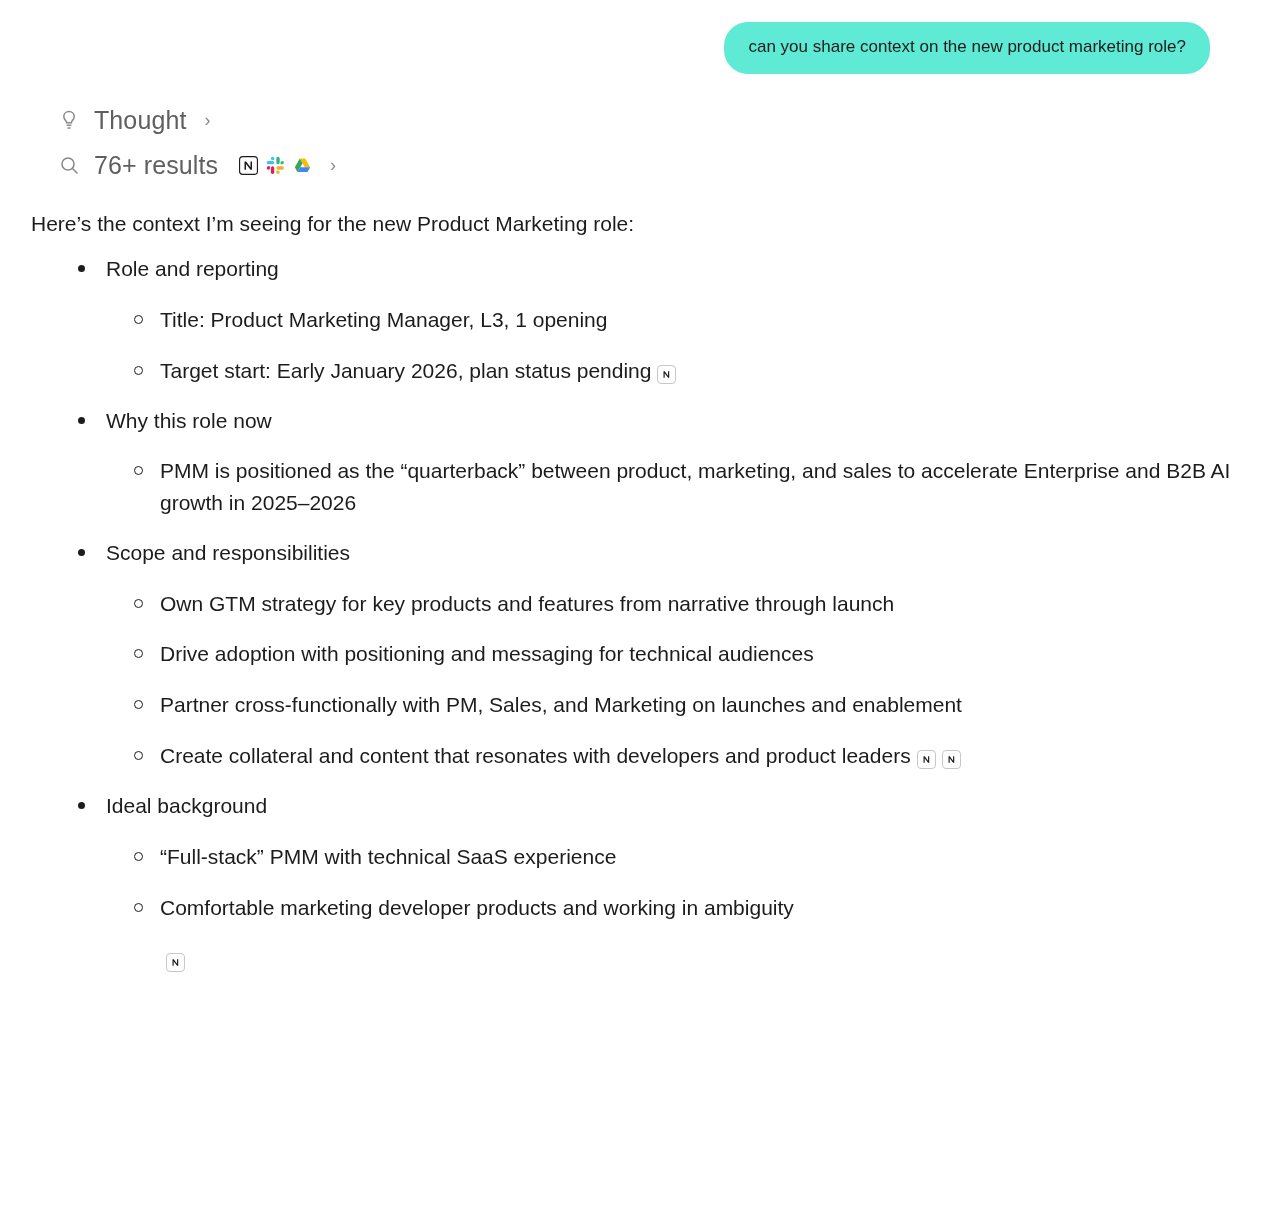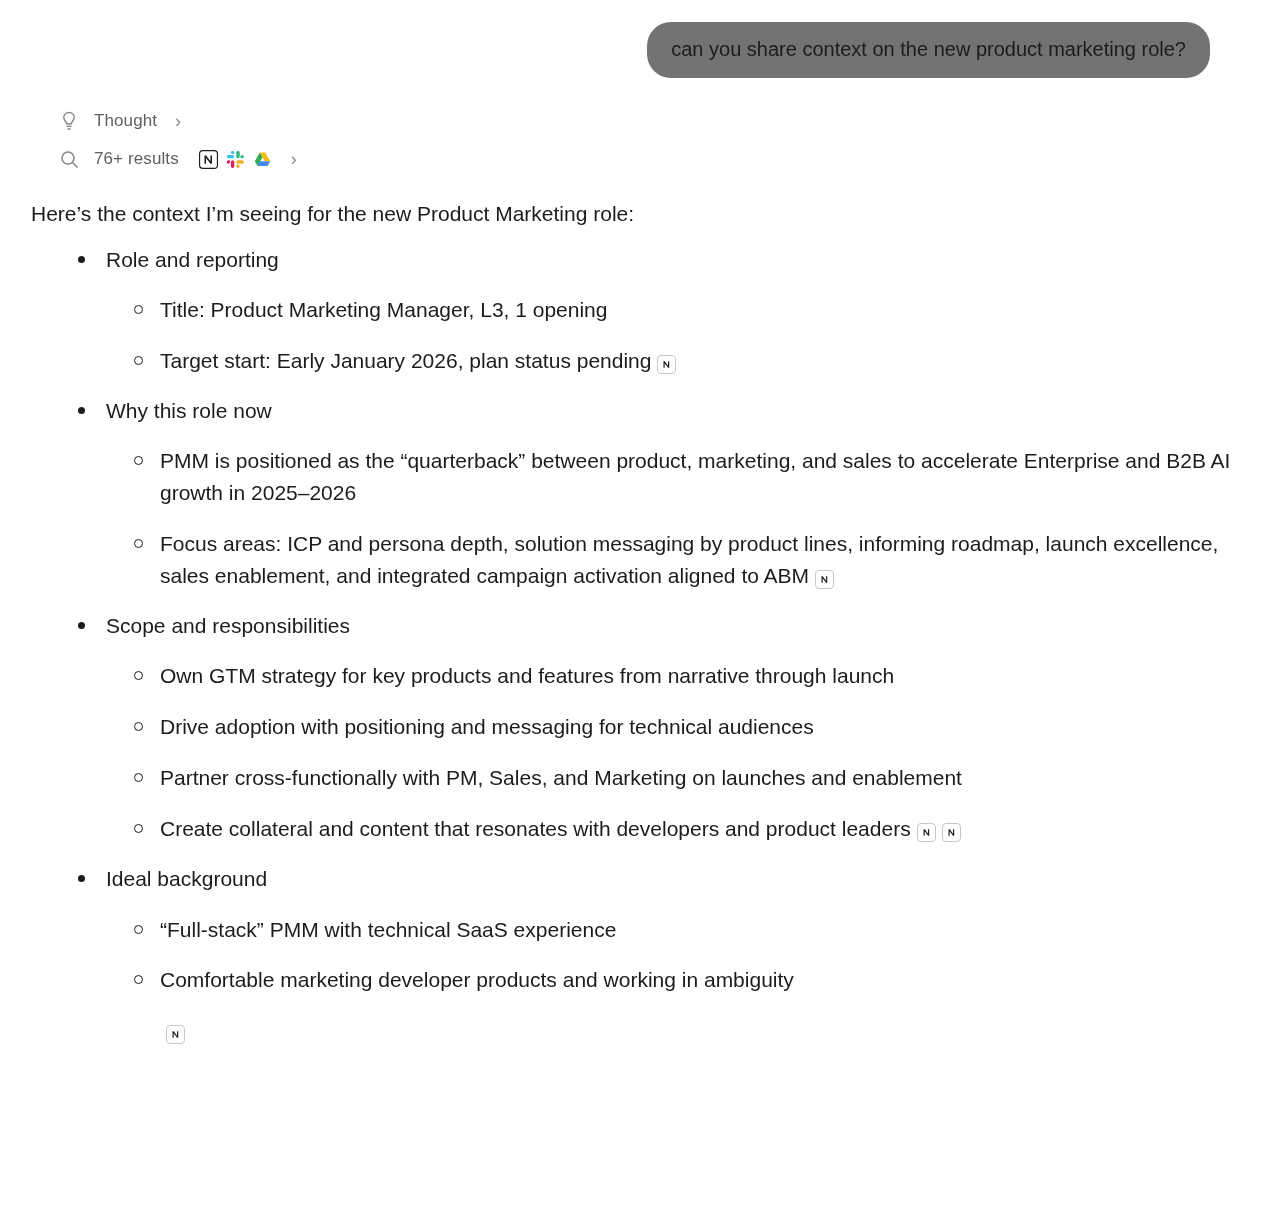--- a/index.html
+++ b/index.html
@@ -23,24 +23,24 @@
     padding: 0;
   }
 
   
   .user-row {
     display: flex;
     justify-content: flex-end;
     padding: 22px 56px 0 0;
   }
   .user-bubble {
-    background: #737373;
+    background: #5eead4;
     border-radius: 24px;
     padding: 14px 24px 15px 24px;
-    font-size: 20px;
+    font-size: 17px;
     line-height: 1.35;
     color: #1c1c1c;
     max-width: 760px;
   }
 
   
   .meta {
     padding-left: 58px;
     margin-top: 32px;
   }
@@ -54,21 +54,21 @@
   .meta-icon {
     width: 22px;
     height: 22px;
     display: inline-flex;
     align-items: center;
     justify-content: center;
     flex: 0 0 auto;
     color: #8a8a8a;
   }
   .meta-label {
-    font-size: 17px;
+    font-size: 25px;
     color: #5f5f5f;
     letter-spacing: 0.1px;
   }
   .chev {
     color: #8a8a8a;
     font-size: 18px;
     line-height: 1;
     margin-left: 4px;
   }
   .src-icons {
@@ -244,27 +244,20 @@
         </li>
       </ul>
     </li>
 
     <li class="l1">
       <span class="txt">Why this role now</span>
       <ul class="lv2">
         <li class="l2">
           <span class="txt">PMM is positioned as the “quarterback” between product, marketing, and sales to accelerate Enterprise and B2B AI growth in 2025–2026</span>
         </li>
-        <li class="l2">
-          <span class="txt">Focus areas: ICP and persona depth, solution messaging by product lines, informing roadmap, launch excellence, sales enablement, and integrated campaign activation aligned to ABM</span><span class="cite">
-              <svg width="13" height="13" viewBox="0 0 20 20">
-                <path d="M5.4 15V5h1.9l5.1 6.9V5h1.8v10h-1.8L7.2 8.2V15z" fill="#1c1c1c"></path>
-              </svg>
-            </span>
-        </li>
       </ul>
     </li>
 
     <li class="l1">
       <span class="txt">Scope and responsibilities</span>
       <ul class="lv2">
         <li class="l2">
           <span class="txt">Own GTM strategy for key products and features from narrative through launch</span>
         </li>
         <li class="l2">

